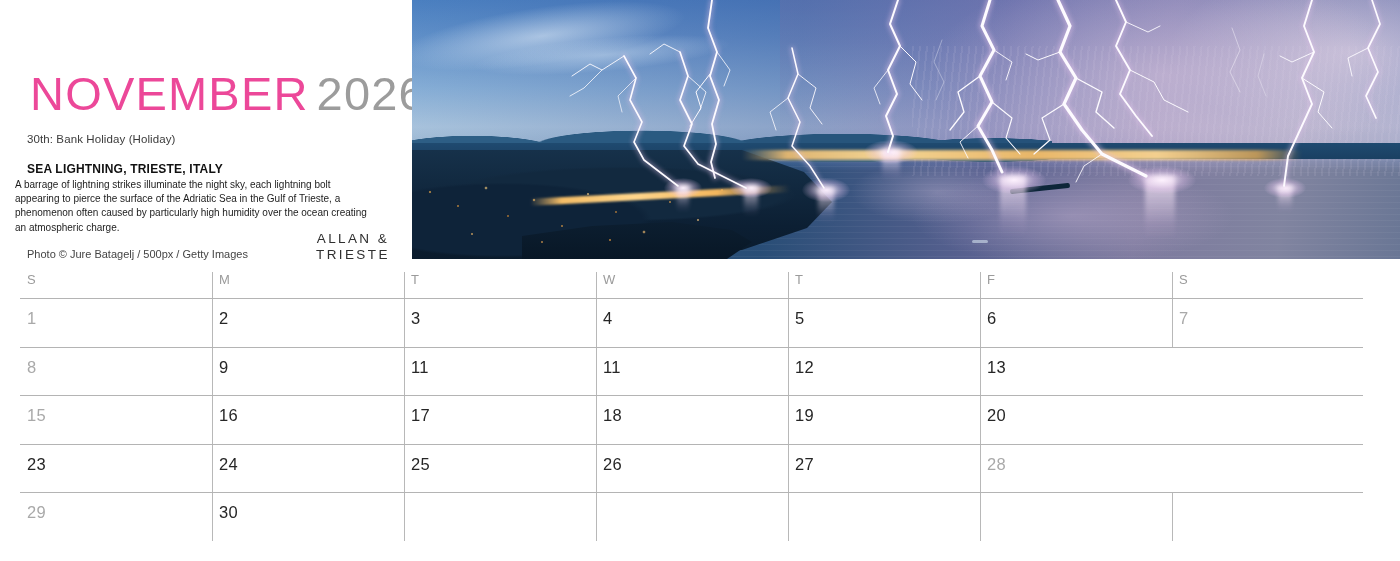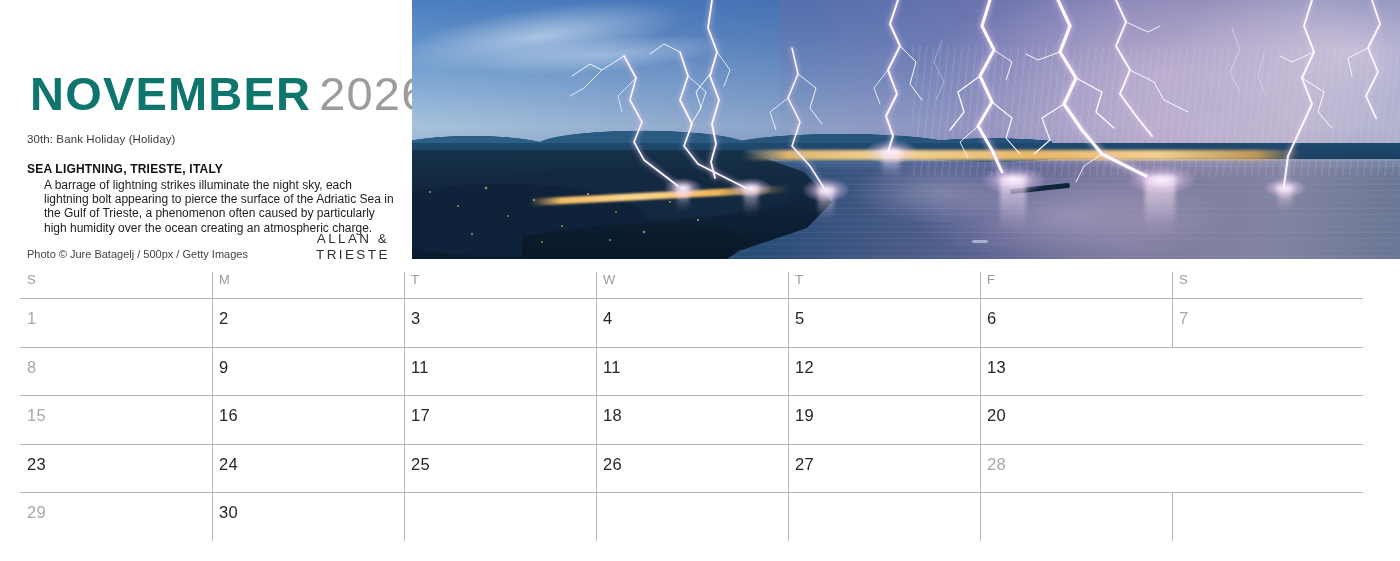--- a/index.html
+++ b/index.html
@@ -24,22 +24,22 @@
   }
   #month-title {
     position: absolute;
     left: 30px;
     top: 70px;
     white-space: nowrap;
     line-height: 1;
   }
   #month-name {
     font-size: 47px;
-    font-weight: bold;
-    color: #0f766e;
+    font-weight: normal;
+    color: #ec4899;
     letter-spacing: 1.2px;
   }
   #year-number {
     font-size: 47px;
     font-weight: 300;
     color: #9c9c9c;
     letter-spacing: 1.2px;
     margin-left: 8px;
   }
   #holiday-note {
@@ -54,24 +54,24 @@
     position: absolute;
     left: 27px;
     top: 162px;
     font-size: 12px;
     font-weight: bold;
     color: #111111;
     letter-spacing: .2px;
   }
   #photo-desc {
     position: absolute;
-    left: 44px;
+    left: 15px;
     top: 178px;
     width: 352px;
-    font-size: 12px;
+    font-size: 10px;
     line-height: 14.2px;
     color: #1c1c1c;
   }
   #photo-credit {
     position: absolute;
     left: 27px;
     top: 248px;
     font-size: 11px;
     color: #444444;
   }

